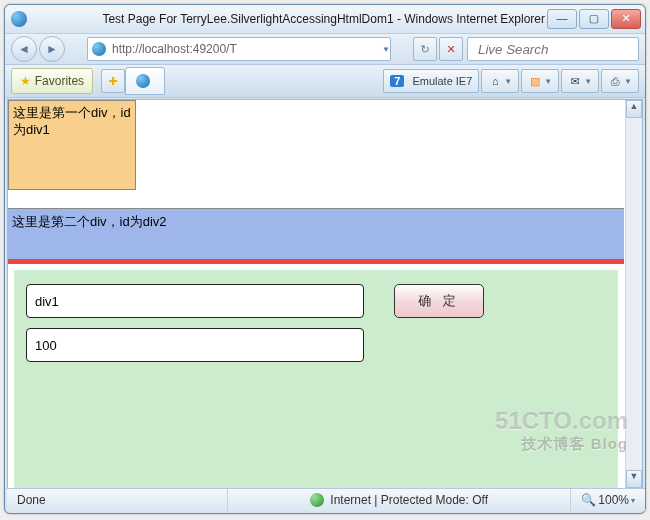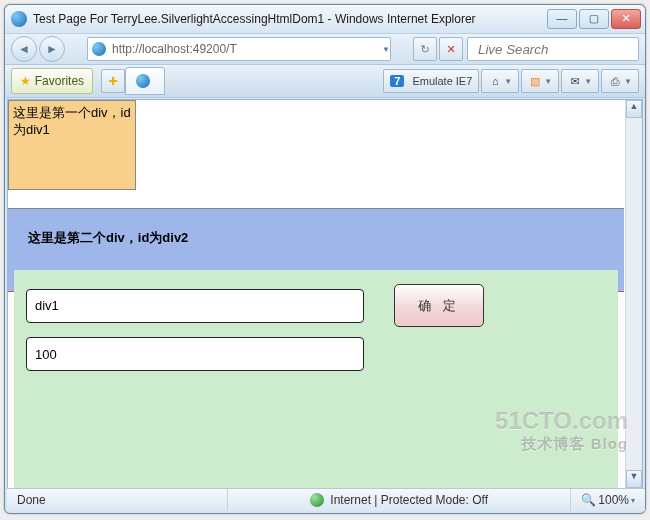--- a/index.html
+++ b/index.html
@@ -25,21 +25,21 @@
     background:linear-gradient(to bottom,#f4f8fc,#d7e4f2);
     border-bottom:1px solid #bcd0e5;
     border-radius:6px 6px 0 0;
     padding-left:6px;
   }
   .ie-icon {
     width:16px; height:16px; border-radius:50%;
     background:radial-gradient(circle at 30% 30%, #7ecaf5, #1a6bb0);
     margin-right:6px; display:inline-block;
   }
-  .title-text { flex:1; color:#1a1a1a; white-space:nowrap; overflow:hidden; }
+  .title-text { flex:1; color:#1a1a1a; white-space:nowrap; overflow:hidden;text-align:right; }
   .win-buttons { display:flex; height:20px; margin-right:4px; }
   .win-btn {
     width:28px; height:18px; margin-left:2px;
     border:1px solid #8aa8c8; border-radius:3px;
     background:linear-gradient(to bottom,#eaf4fb,#cde3f4);
     text-align:center; line-height:16px; font-size:11px; color:#345;
   }
   .win-btn.close { background:linear-gradient(to bottom,#f5a7a0,#d66057); color:#fff; border-color:#b35048; }
   
   .navbar {
@@ -124,36 +124,36 @@
     height:16px; background:linear-gradient(to bottom,#f4f8fc,#cfe0ef);
     border:1px solid #aac0d6; text-align:center; font-size:9px; color:#567;
   }
   .div1 {
     position:absolute; left:0; top:0; width:118px; height:80px;
     background:#f8cf8b; border:1px solid #888;
     padding:4px; font-size:13px; color:#000; line-height:1.3;
   }
   .div2 {
     position:absolute; left:0; top:108px; right:18px; height:42px;
-    background:#9fb6eb; border-top:1px solid #888; border-bottom:1px solid #ef4444;
-    padding:20px; font-size:13px; color:#000;font-weight:bold;
+    background:#9fb6eb; border-top:1px solid #888; border-bottom:5px solid #ef4444;
+    padding:4px; font-size:13px; color:#000;
   }
   .silverlight {
     position:absolute; left:6px; top:170px; right:24px; height:200px;
     background:#cdeccd; padding:14px 12px;
   }
   .sl-title { color:#e23b1f; font-family:Tahoma,sans-serif; font-size:18px; margin-bottom:12px; }
   .sl-row { display:flex; align-items:center; margin-bottom:10px; }
   .sl-input {
     width:320px; height:32px; background:#fff;
     border:1.5px solid #222; border-radius:4px;
     padding:0 8px; font-size:13px;
   }
   .sl-btn {
-    width:90px; height:43px; margin-left:30px;
+    width:90px; height:34px; margin-left:30px;
     background:linear-gradient(to bottom,#fff,#f2d7d9 55%,#eec9cc);
     border:1.5px solid #333; border-radius:5px;
     font-size:13px; letter-spacing:4px; color:#333;
   }
   
   .statusbar {
     position:absolute; left:2px; right:0; bottom:2px; height:22px;
     background:linear-gradient(to bottom,#f4f8fc,#dbe7f2);
     border-top:1px solid #b3c7dd;
     display:flex; align-items:center; font-size:12px; color:#333;

